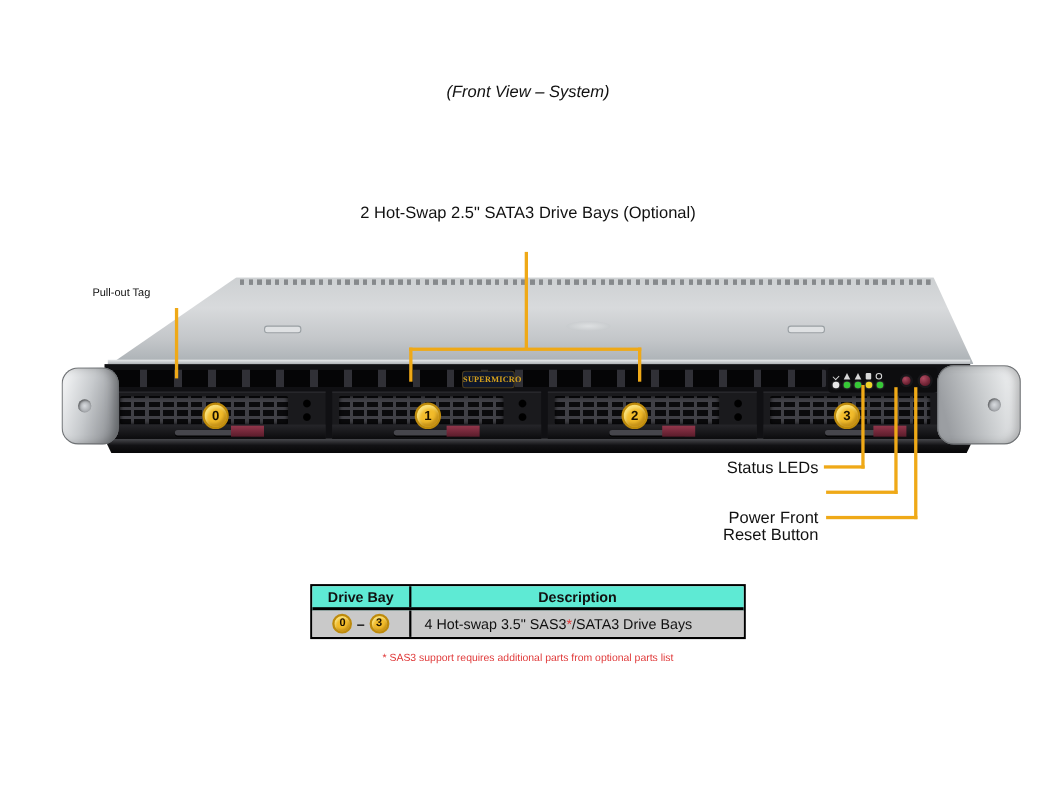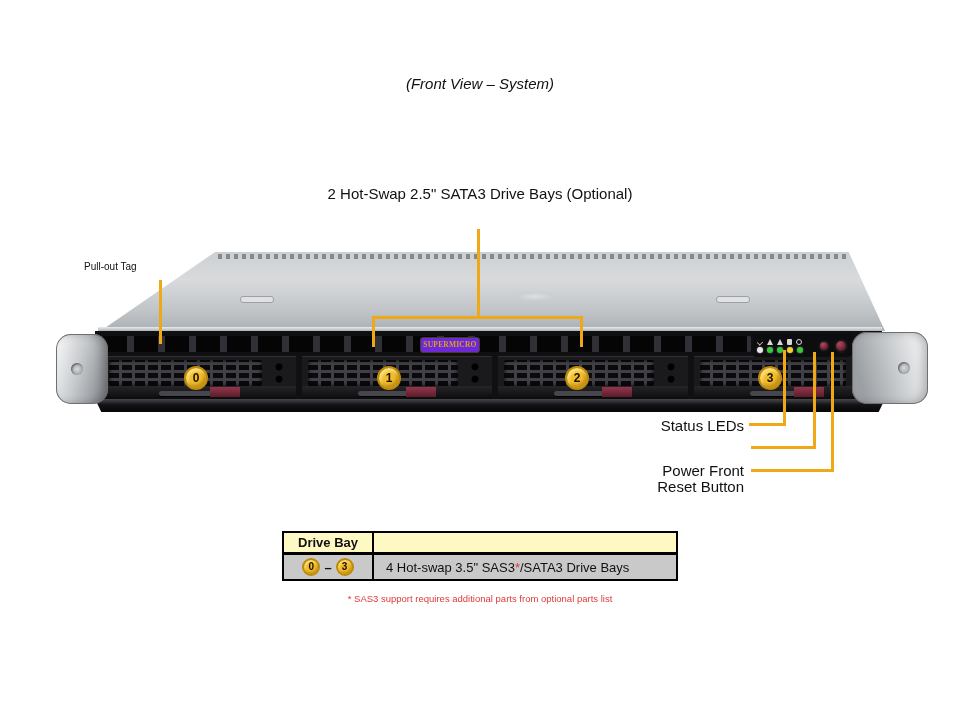--- a/index.html
+++ b/index.html
@@ -32,21 +32,21 @@
     background:repeating-linear-gradient(90deg,#6e7174 0 4px,transparent 4px 8px);}
   .toplatch{width:34px;height:7px;background:#dfe1e3;border:1px solid #9aa0a4;border-radius:3px;}
   .emblem{left:515px;top:292px;width:40px;height:9px;border-radius:50%;opacity:.55;
     background:radial-gradient(#eceeef,#b7bbbe);}
   .frontlip{left:98px;top:327px;width:784px;height:4px;
     background:linear-gradient(180deg,#e9ebed,#aeb2b6);}
   .bezel{left:95px;top:331px;width:787px;height:68px;background:#101013;}
   .bezel-vents{left:103px;top:336px;width:648px;height:16px;border-radius:2px;
     background-color:#26262a;
     background-image:repeating-linear-gradient(90deg,#050506 0 24px,#303036 24px 31px);}
-  .badge{left:420px;top:337px;width:60px;height:16px;background:#6d28d9;
+  .badge{left:420px;top:337px;width:48px;height:16px;background:#0f172a;
     border:1px solid #4a3c20;border-radius:3px;text-align:center;
     font-family:"Liberation Serif","DejaVu Serif",serif;font-weight:bold;
     font-size:7.5px;line-height:14px;color:#d8a31c;letter-spacing:.2px;}
   .bottomstrip{left:95px;top:399px;width:790px;height:13px;
     clip-path:polygon(0 0,100% 0,99.2% 100%,0.8% 100%);
     background:linear-gradient(180deg,#47484c,#121214 45%,#060607);}
 
   
   .ear{border-radius:15px;box-shadow:inset 0 0 0 1px #6d7073,inset -5px 0 8px rgba(0,0,0,.25);}
   .ear-l{left:56px;top:334px;width:52px;height:70px;
@@ -91,21 +91,21 @@
   .cp-leds{display:flex;gap:4px;}
   .led{width:6px;height:6px;border-radius:50%;box-shadow:0 0 2px rgba(255,255,255,.45);}
   .cp-buttons{display:flex;gap:4px;margin-left:auto;align-items:center;}
   .cp-btn{width:12px;height:12px;border-radius:50%;border:2px solid #17171a;
     background:radial-gradient(circle at 35% 30%,#b04a60,#6b2132 65%,#4a1420);}
   .cp-btn.big{width:14px;height:14px;}
 
   
   .dtable{left:282px;top:531px;width:396px;border:2px solid #000;background:#fff;}
   .trow{display:flex;align-items:center;}
-  .thead{height:22px;font-weight:bold;font-size:13px;border-bottom:3px solid #000;background:#fef9c3;}
+  .thead{height:22px;font-weight:bold;font-size:13px;border-bottom:3px solid #000;background:#5eead4;}
   .tdata{height:24px;font-size:13px;background:var(--rowgray);}
   .c1{width:90px;display:flex;align-items:center;justify-content:center;align-self:stretch;
     border-right:2px solid #000;}
   .c2{flex:1;display:flex;align-items:center;justify-content:center;}
   .tdata .c2{justify-content:flex-start;padding-left:12px;}
   .tbl-circle{width:18px;height:18px;border-radius:50%;background:var(--badge);
     border:2px solid var(--badge-ring);color:#1c1200;font-weight:bold;font-size:10px;
     line-height:14px;text-align:center;
     box-shadow:inset 1px 2px 2px rgba(255,255,190,.55),inset -1px -2px 2px rgba(140,90,0,.4);}
   .tbl-dash{font-weight:bold;margin:0 4px;}
@@ -212,20 +212,21 @@
 <div class="abs cline" style="left:783px;top:350px;width:3px;height:76px;"></div>
 <div class="abs cline" style="left:749px;top:423px;width:37px;height:3px;"></div>
 <div class="abs cline" style="left:813px;top:352px;width:3px;height:97px;"></div>
 <div class="abs cline" style="left:751px;top:446px;width:65px;height:3px;"></div>
 <div class="abs cline" style="left:831px;top:352px;width:3px;height:120px;"></div>
 <div class="abs cline" style="left:751px;top:469px;width:83px;height:3px;"></div>
 
 <div class="abs dtable">
   <div class="trow thead">
     <div class="c1">Drive Bay</div>
+    <div class="c2">Description</div>
   </div>
   <div class="trow tdata">
     <div class="c1">
       <span class="tbl-circle">0</span>
       <span class="tbl-dash">–</span>
       <span class="tbl-circle">3</span>
     </div>
     <div class="c2">
       <span>4 Hot-swap 3.5" SAS3</span>
         <span class="red">*</span>

